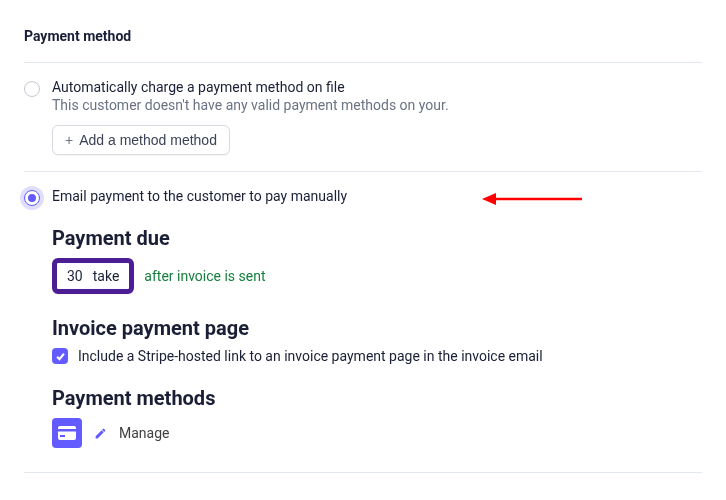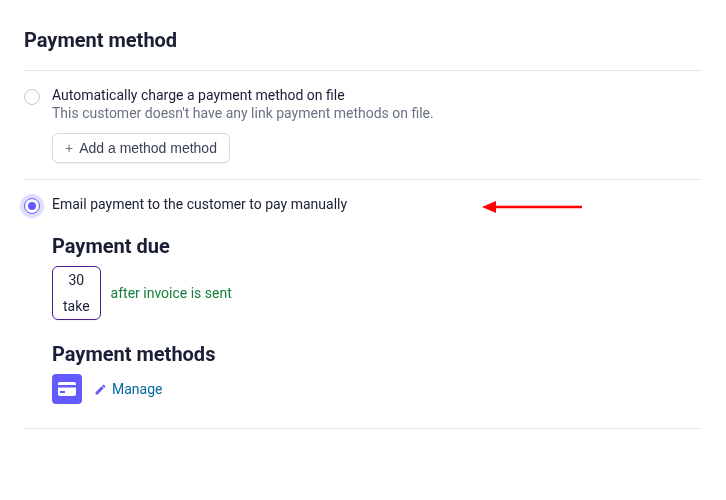--- a/index.html
+++ b/index.html
@@ -5,21 +5,21 @@
     * { box-sizing: border-box; margin: 0; padding: 0; }
     body {
       font-family: -apple-system, BlinkMacSystemFont, "Segoe UI", Roboto, sans-serif;
       font-size: 14px;
       color: #1a1f36;
       background: #fff;
       padding: 28px 24px;
       width: 726px;
     }
     h2.section-title {
-      font-size: 20px;
+      font-size: 14px;
       font-weight: 700;
       color: #1a1f36;
       margin-bottom: 18px;
     }
     .divider {
       border: none;
       border-top: 1px solid #e3e8ee;
       margin: 0;
     }
     .opt-row {
@@ -80,70 +80,69 @@
     .sub-label {
       font-weight:700;
       font-size:20px;
       color:#1a1f36;
       margin-bottom:8px;
     }
     .due-row { display:flex; align-items:center; gap:10px; }
     .due-box {
       display:flex;
       align-items:center;
-      border:1px solid #4c1d95;
+      border:5px solid #4c1d95;
       border-radius:6px;
       padding:5px 10px;
       gap:10px;
       color:#1a1f36;
       box-shadow: 0 1px 1px rgba(0,0,0,0.04);
-      flex-direction: column;
     }
     .due-suffix { color:#15803d; }
     .check-row { display:flex; align-items:center; gap:10px; }
     .checkbox {
       width:16px; height:16px;
       border-radius:4px;
       background:#635bff;
       display:flex; align-items:center; justify-content:center;
       flex-shrink:0;
     }
     .checkbox svg { width:11px; height:11px; stroke:#fff; stroke-width:3; fill:none; }
     .pm-row { display:flex; align-items:center; gap:12px; margin-bottom: 24px; }
     .card-tile {
       width:30px; height:30px;
       background:#635bff;
       border-radius:4px;
       display:flex; align-items:center; justify-content:center;
     }
     .card-tile svg { width:18px; height:14px; fill:#fff; }
     .manage-link {
-      display:inline-flex; align-items:center; gap:5px;
-      color:#0369a1;
+      display:inline-flex; align-items:center; gap:12px;
+      color:#404040;
       font-size:14px;
       cursor:pointer;
     }
     .manage-link svg { width:13px; height:13px; fill:#635bff; }
     .arrow {
       position:absolute;
       top: 2px;
       left: 430px;
     }
   </style>
 </head>
 <body>
 
 <h2 class="section-title">Payment method</h2>
 <hr class="divider">
 
 <div class="opt-row">
   <div class="radio"></div>
   <div class="opt-body">
     <div class="opt-title">Automatically charge a payment method on file</div>
-    <div class="opt-desc">This customer doesn't have any link payment methods on file.</div>
+    <div class="opt-desc">This customer doesn't have any valid payment methods on your.</div>
     <button class="add-btn">
       <span class="plus-ic">+</span>
       <span>Add a method method</span>
     </button>
   </div>
 </div>
 
 <hr class="divider">
 
 <div class="opt-row">
@@ -160,20 +159,31 @@
       <div class="sub-label">Payment due</div>
       <div class="due-row">
         <div class="due-box">
           <span>30</span>
           <span>take</span>
         </div>
         <span class="due-suffix">after invoice is sent</span>
       </div>
     </div>
 
+    <div class="sub-section">
+      <div class="sub-label">Invoice payment page</div>
+      <div class="check-row">
+        <div class="checkbox">
+          <svg viewBox="0 0 16 16">
+              <polyline points="3,8.5 6.5,12 13,4"></polyline>
+            </svg>
+        </div>
+        <span>Include a Stripe-hosted link to an invoice payment page in the invoice email</span>
+      </div>
+    </div>
 
     <div class="sub-section">
       <div class="sub-label">Payment methods</div>
       <div class="pm-row">
         <div class="card-tile">
           <svg viewBox="0 0 18 14">
               <rect x="0" y="0" width="18" height="14" rx="2"></rect>
               <rect x="0" y="3" width="18" height="2.5" fill="#635bff"></rect>
               <rect x="2" y="9" width="5" height="2" fill="#635bff"></rect>
             </svg>

